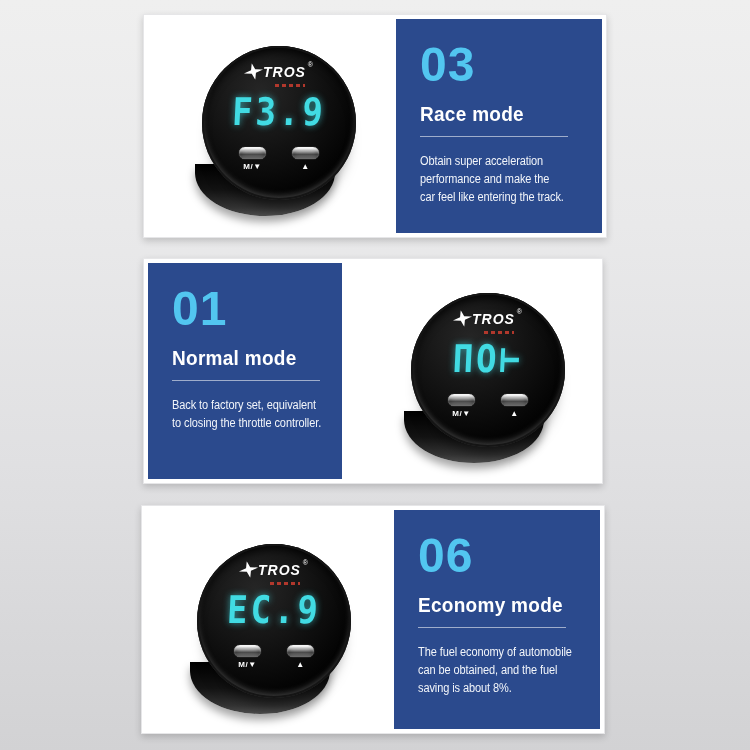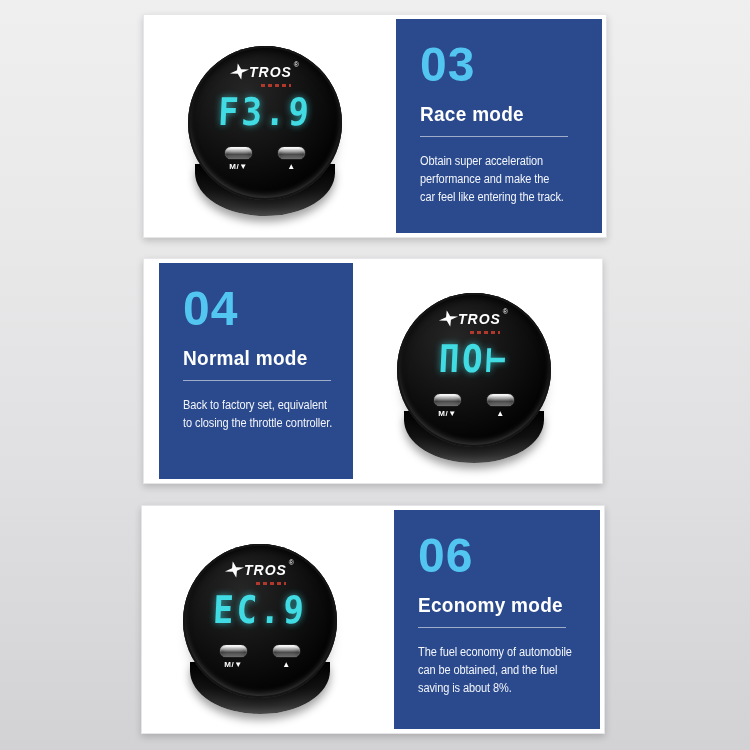--- a/index.html
+++ b/index.html
@@ -12,42 +12,42 @@
     position:absolute;background:#ffffff;
     box-shadow:0 3px 7px rgba(0,0,0,.18);
     border:1px solid #e6e6e8;box-sizing:border-box;
   }
   #card1{left:143px;top:14px;width:464px;height:224px;}
   #card2{left:143px;top:258px;width:460px;height:226px;}
   #card3{left:141px;top:505px;width:464px;height:229px;}
 
   .panel{
     position:absolute;top:4px;bottom:4px;background:#2b4a8d;color:#fff;
-    padding:22px 0 12px 24px;box-sizing:border-box;margin-left:11px;
+    padding:22px 0 12px 24px;box-sizing:border-box;
   }
   .panel-right{right:4px;width:206px;}
   .panel-left{left:4px;width:194px;}
 
   .num{font-size:48px;line-height:1;font-weight:bold;color:#52c6f0;letter-spacing:1px;}
   .title{margin-top:15px;font-size:20px;line-height:1;font-weight:bold;letter-spacing:.3px;color:#fff;
          transform:scaleX(.95);transform-origin:left;white-space:nowrap;}
   .divider{margin-top:12px;width:148px;height:1px;background:rgba(255,255,255,.55);}
   .desc{margin-top:15px;font-size:12.5px;line-height:18px;color:#f2f5fa;white-space:pre-line;
         transform:scaleX(.88);transform-origin:left;width:200px;letter-spacing:-.1px;}
 
   
   .device{position:absolute;width:154px;height:172px;}
   .dev-base{
     position:absolute;left:7px;right:7px;top:118px;height:52px;
     background:linear-gradient(180deg,#000 0%,#131313 50%,#333 84%,#4d4d4d 100%);
     border-radius:0 0 78px 78px / 0 0 48px 48px;
     box-shadow:0 6px 9px rgba(0,0,0,.35);
   }
   .dev-face{
-    position:absolute;left:0;top:0;width:154px;height:154px;border-radius:50%;
+    position:absolute;left:14px;top:0;width:154px;height:154px;border-radius:50%;
     background:radial-gradient(circle at 38% 30%,#262626 0%,#101010 45%,#000 78%);
     box-shadow:inset 0 0 0 2px #151515,
                inset 0 -4px 6px rgba(255,255,255,.25),
                inset 0 5px 9px rgba(0,0,0,.85),
                0 16px 14px -10px rgba(0,0,0,.5);
   }
   .logo{position:absolute;top:17px;left:0;width:100%;display:flex;justify-content:center;align-items:center;color:#fff;}
   .logo svg{width:17px;height:17px;fill:#fff;transform:rotate(-12deg) scale(1.15,1);margin-right:1px;}
   .brand-text{font-style:italic;font-weight:bold;font-size:14px;letter-spacing:1px;}
   .tm{font-size:7px;align-self:flex-start;margin-top:-2px;margin-left:2px;}
@@ -110,21 +110,21 @@
     <div class="title">Race mode</div>
     <div class="divider"></div>
     <div class="desc">Obtain super acceleration
 performance and make the
 car feel like entering the track.</div>
   </div>
 </div>
 
 <div class="card" id="card2">
   <div class="panel panel-left">
-    <div class="num">04</div>
+    <div class="num">01</div>
     <div class="title">Normal mode</div>
     <div class="divider"></div>
     <div class="desc">Back to factory set, equivalent
 to closing the throttle controller.</div>
   </div>
   <div class="device">
     <div class="dev-base"></div>
     <div class="dev-face">
       <div class="logo">
         <svg viewBox="0 0 24 24">

